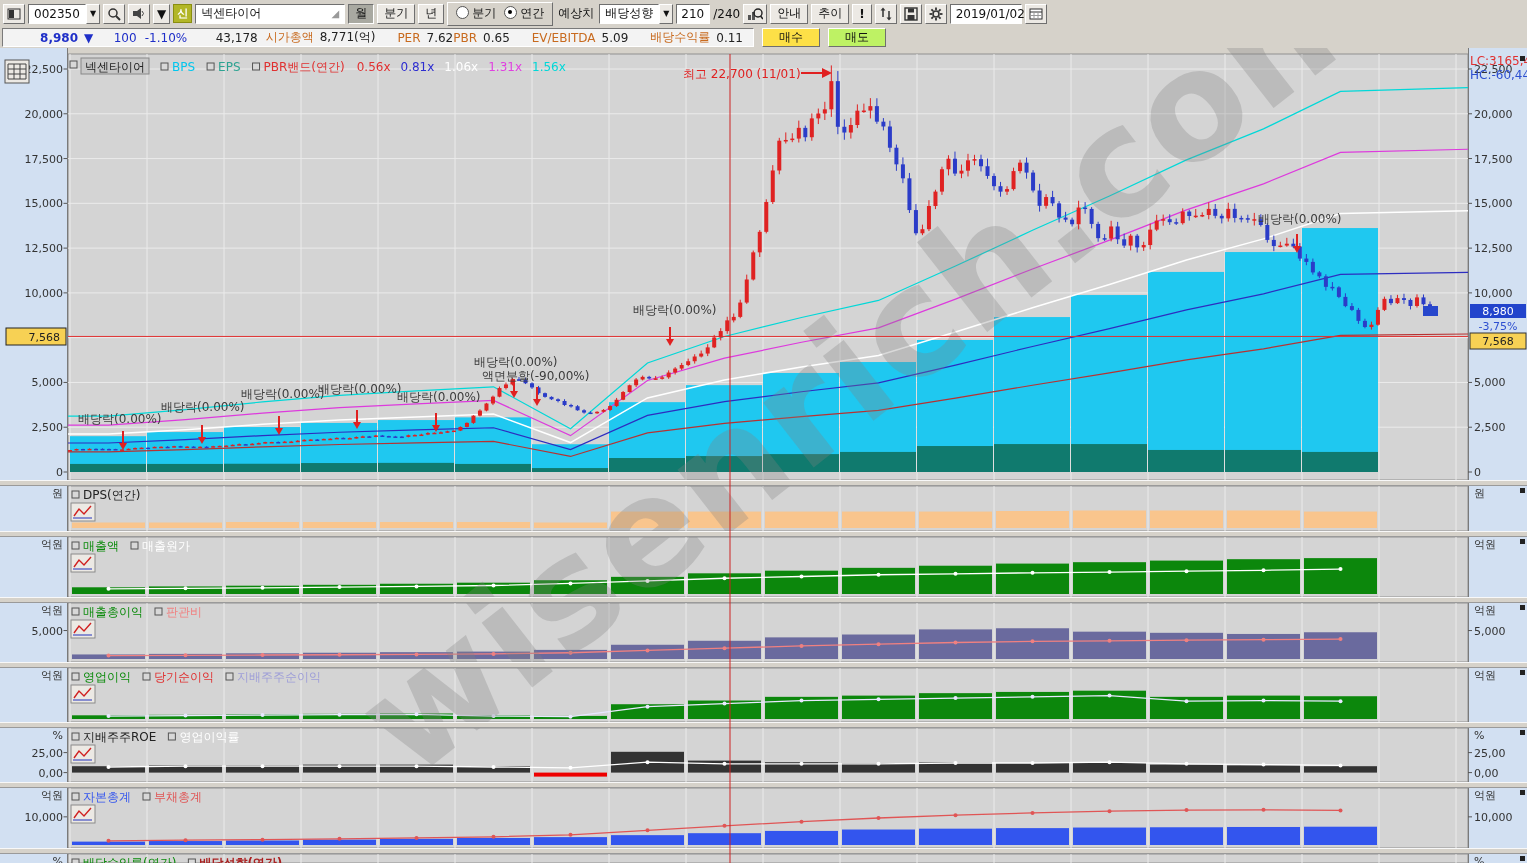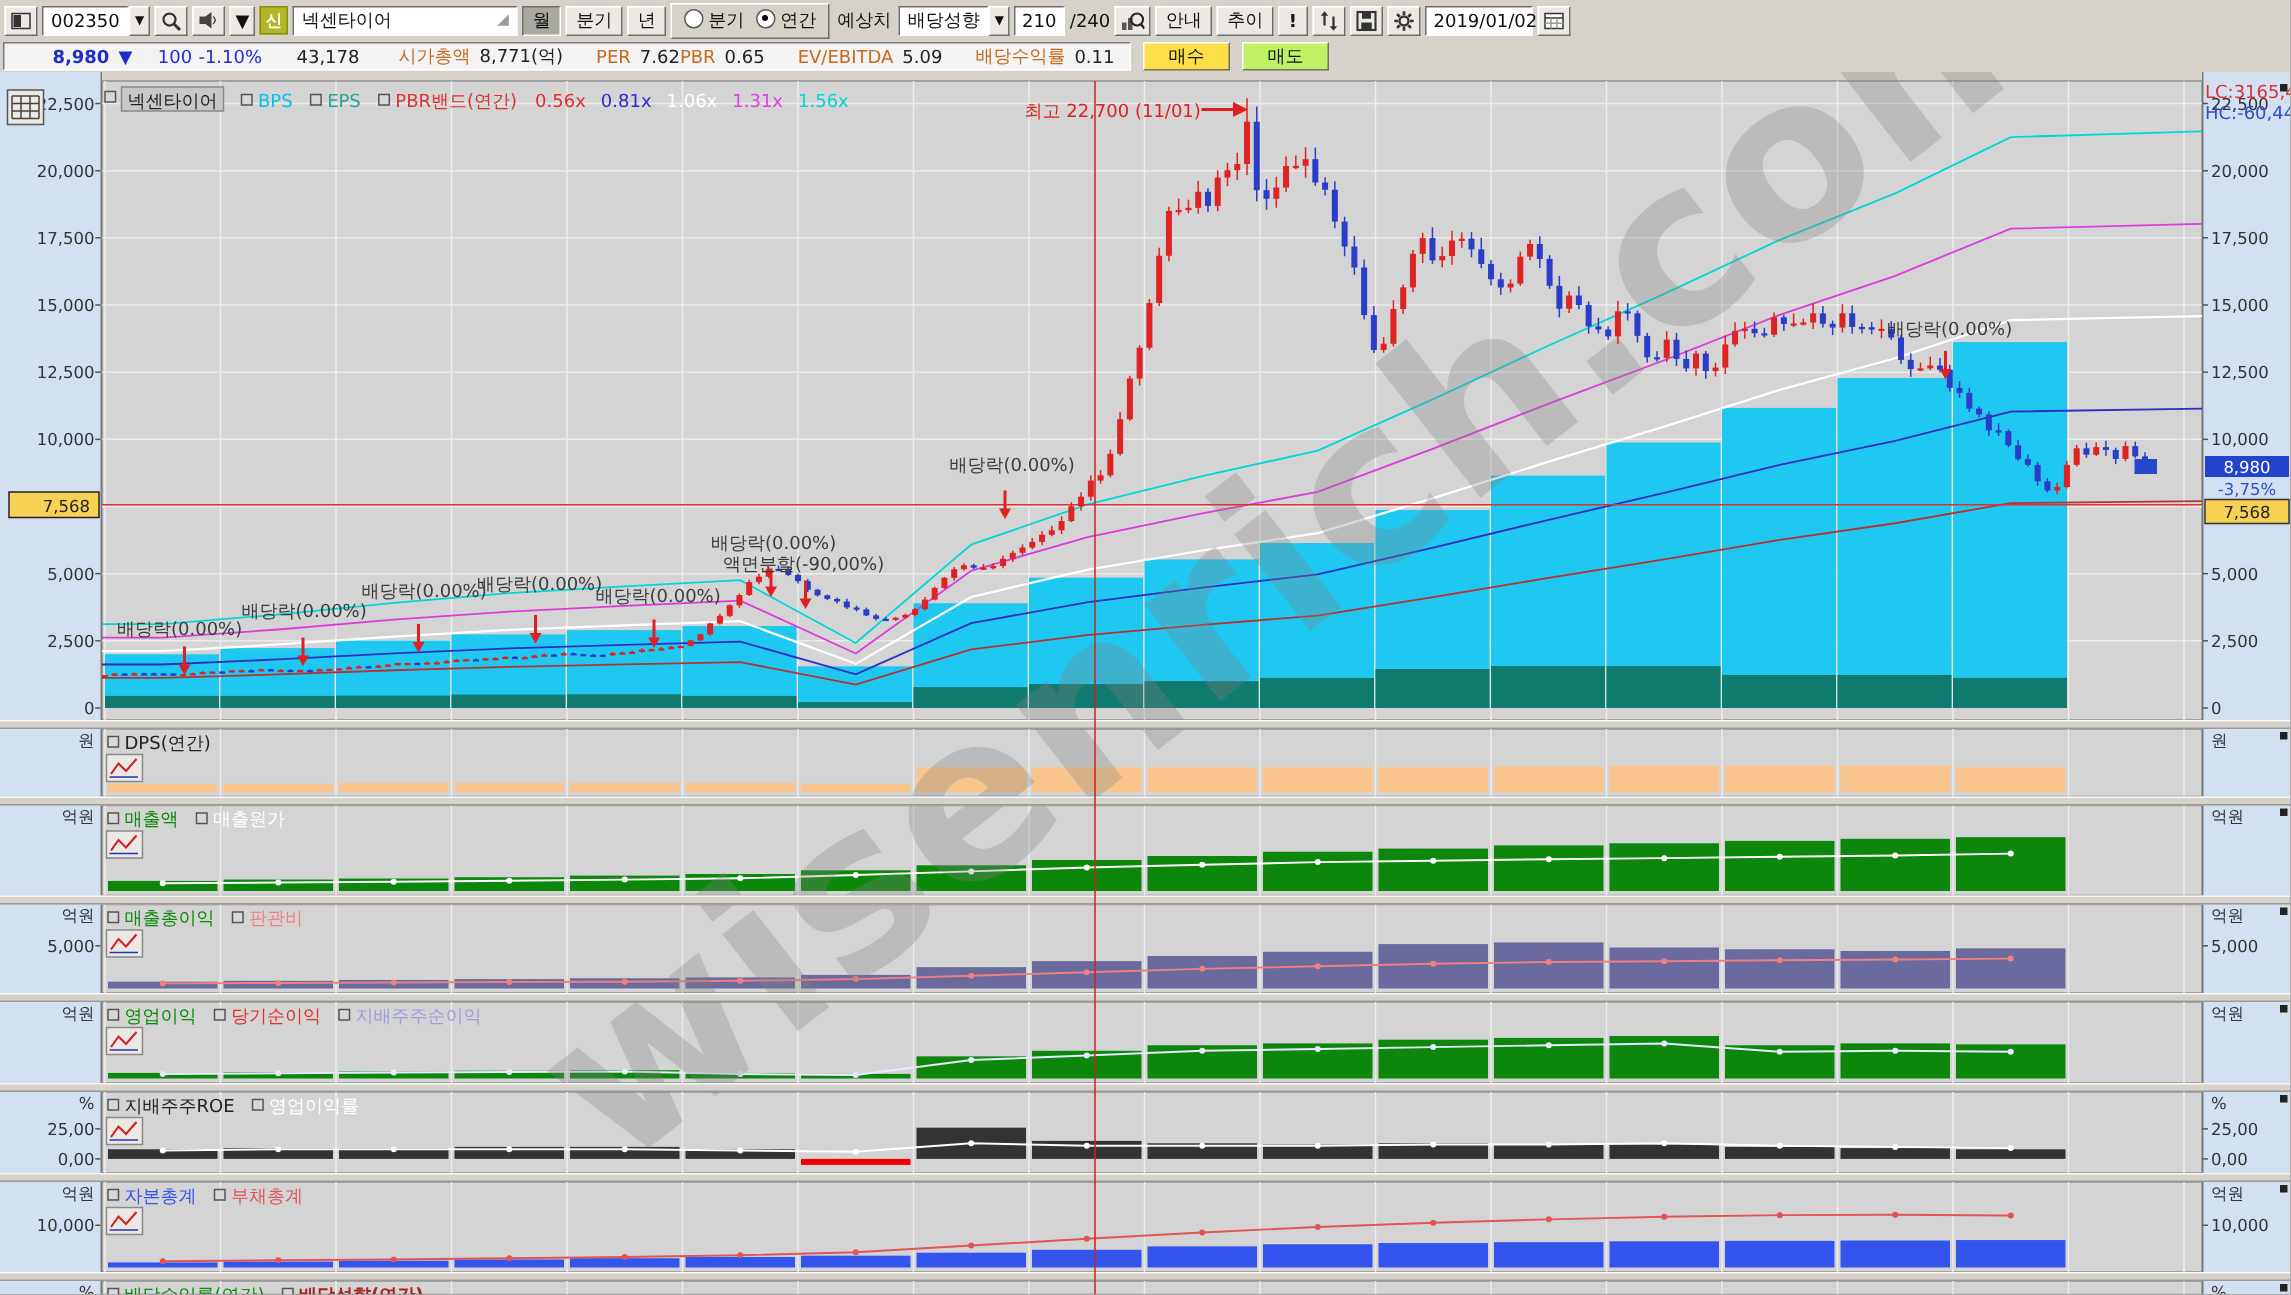--- a/index.html
+++ b/index.html
@@ -140,21 +140,21 @@
     </div>
   </div>
 
   <div class="row2">
     <div class="qpanel">
       <span class="qsp blue" style="width:72px;text-align:right;font-weight:bold">8,980</span>
       <span class="qsp blue" style="margin-left:6px">▼</span>
       <span class="qsp blue" style="width:48px;text-align:right">100</span>
       <span class="qsp blue" style="width:56px;text-align:right">-1.10%</span>
       <span class="qsp dk" style="width:78px;text-align:right">43,178</span>
-      <span class="qsp orange" style="margin-left:26px">시가총액</span>
+      <span class="qsp orange" style="margin-left:8px">시가총액</span>
       <span class="qsp dk" style="margin-left:6px">8,771(억)</span>
       <span class="qsp orange" style="margin-left:22px">PER</span>
       <span class="qsp dk" style="margin-left:6px">7.62</span>
       <span class="qsp orange" style="">PBR</span>
       <span class="qsp dk" style="margin-left:6px">0.65</span>
       <span class="qsp orange" style="margin-left:22px">EV/EBITDA</span>
       <span class="qsp dk" style="margin-left:6px">5.09</span>
       <span class="qsp orange" style="margin-left:22px">배당수익률</span>
       <span class="qsp dk" style="margin-left:6px">0.11</span>
     </div>

